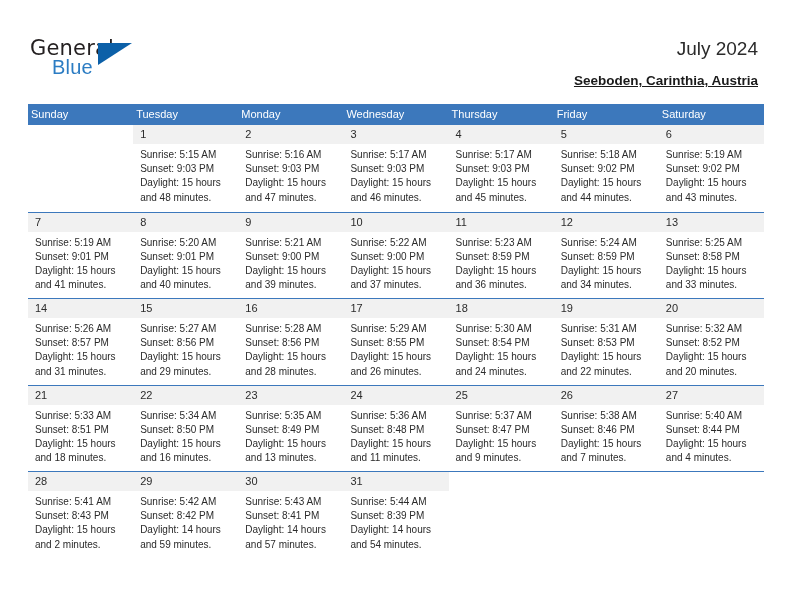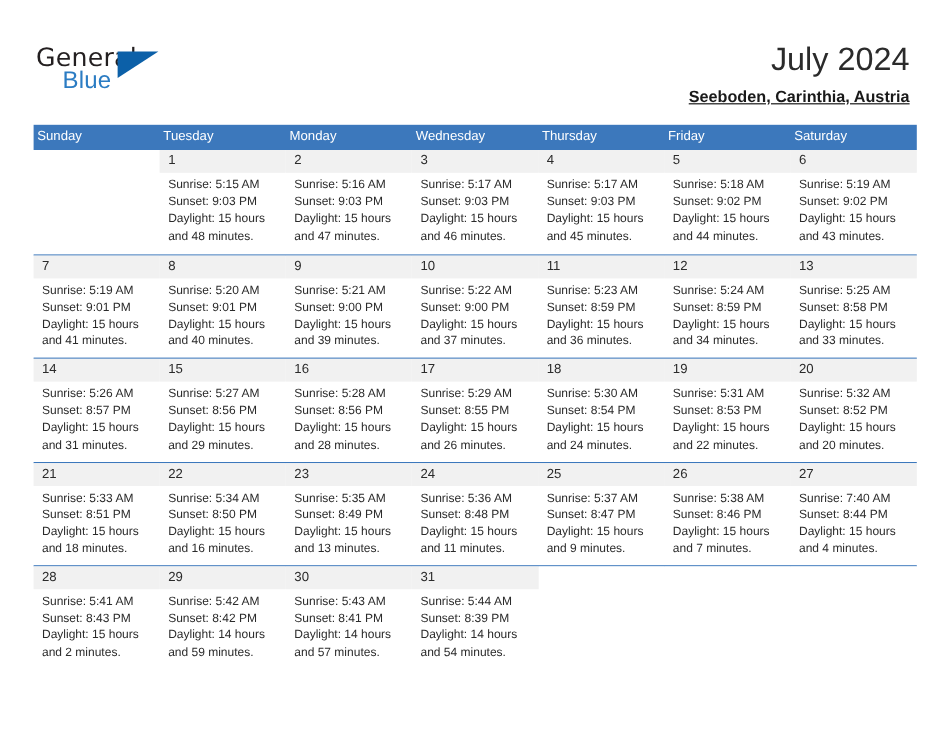--- a/index.html
+++ b/index.html
@@ -64,21 +64,21 @@
     border-bottom: 22px solid transparent;
   }
 
   .title-block {
     position: absolute;
     right: 34px;
     top: 32px;
     text-align: right;
   }
   .month-title {
-    font-size: 27px;
+    font-size: 19px;
     color: #2b2b2b;
     line-height: 34px;
     white-space: nowrap;
   }
   .location {
     margin-top: 6px;
     font-size: 13.5px;
     font-weight: bold;
     color: #1a1a1a;
     line-height: 17px;
@@ -485,21 +485,21 @@
                 <div class="day-line">Sunset: 8:46 PM</div>
                 <div class="day-line">Daylight: 15 hours</div>
                 <div class="day-line">and 7 minutes.</div>
               </div>
             </div>
             <div class="day-cell">
               <div class="day-band">
                 <div class="day-num">27</div>
               </div>
               <div class="day-lines">
-                <div class="day-line">Sunrise: 7:40 AM</div>
+                <div class="day-line">Sunrise: 5:40 AM</div>
                 <div class="day-line">Sunset: 8:44 PM</div>
                 <div class="day-line">Daylight: 15 hours</div>
                 <div class="day-line">and 4 minutes.</div>
               </div>
             </div>
           </div>
         </div>
         <div class="week">
           <div class="week-inner">
             <div class="day-cell">

